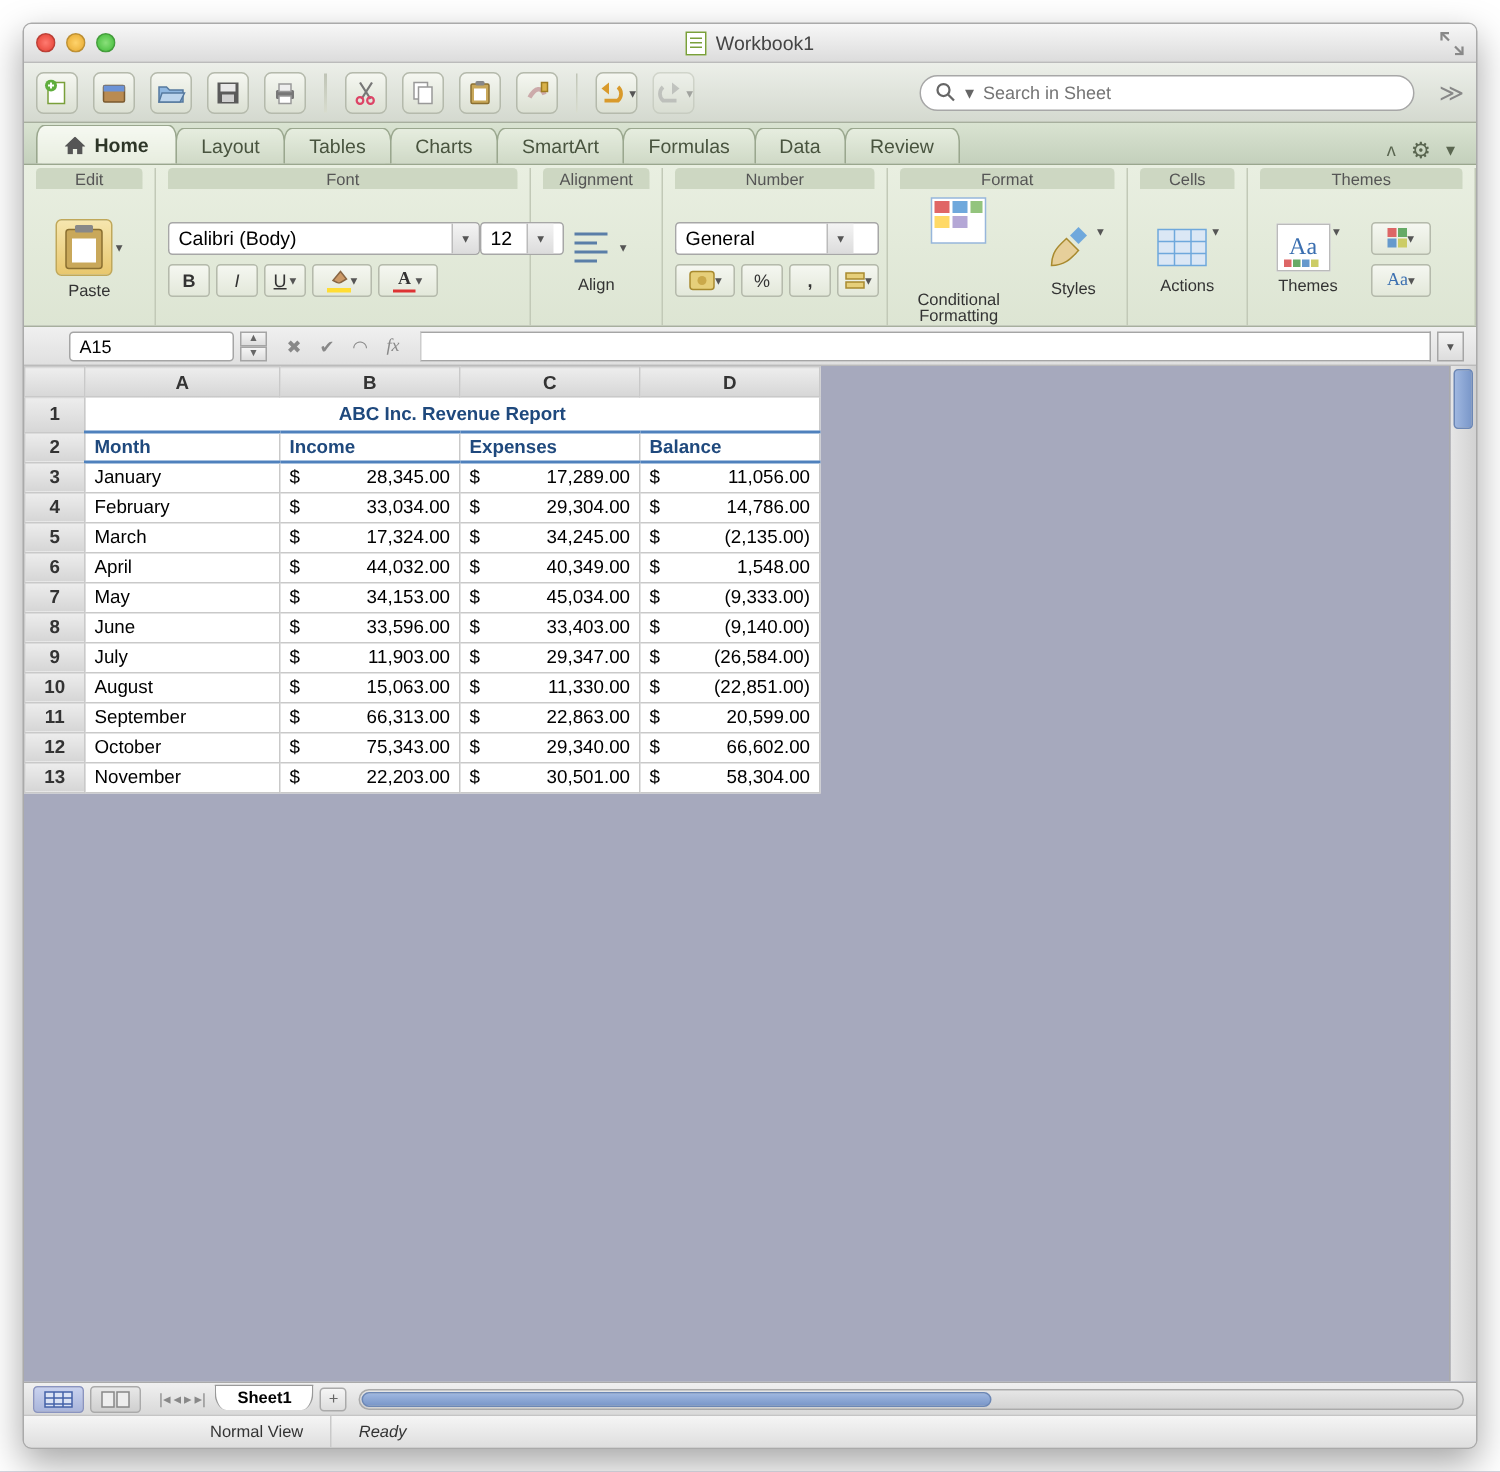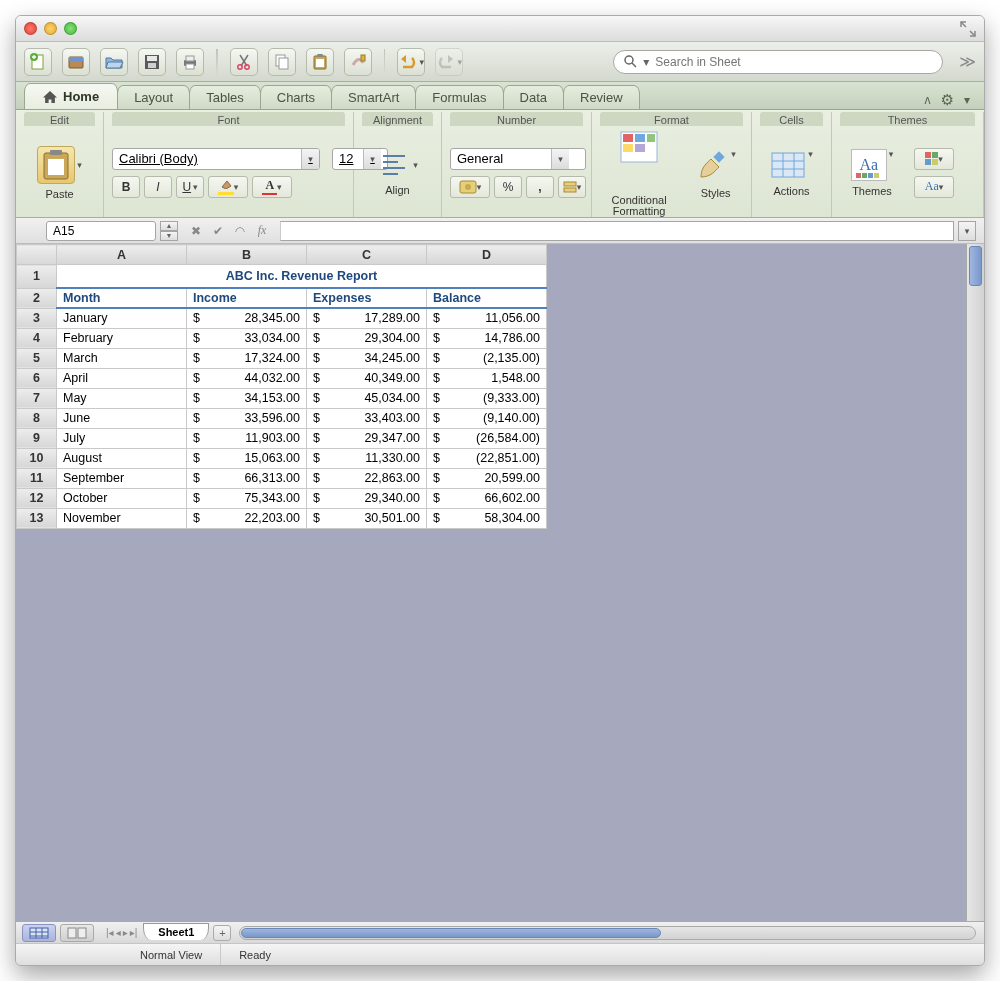--- a/index.html
+++ b/index.html
@@ -95,20 +95,24 @@
 
 <div class="shadow-wrap">
 <div class="window">
 
   <div class="titlebar">
     <div class="traffic">
       <div class="tl-btn tl-close"></div>
       <div class="tl-btn tl-min"></div>
       <div class="tl-btn tl-max"></div>
     </div>
+    <div class="title-center">
+      <span class="doc-icon"></span>
+      <span>Workbook1</span>
+    </div>
     <svg class="fullscreen-arrows" viewBox="0 0 16 16">
           <path d="M1 6V1h5M15 10v5h-5" stroke="#888" stroke-width="1.5" fill="none"></path>
           <path d="M1 1l5 5M15 15l-5-5" stroke="#888" stroke-width="1.5"></path>
         </svg>
   </div>
 
   <div class="qat">
     <div class="qat-btn">
           <svg class="svg-ic" width="18" height="18">
             <rect x="3" y="2" width="11" height="14" fill="#fff" stroke="#7aa03a"></rect>
@@ -227,21 +231,21 @@
               </div>
           <span>Paste</span>
         </div>
       </div>
     </div>
 
     <div class="group" style="width:250px;">
       <div class="group-title">Font</div>
       <div class="group-body">
             <div class="font-controls" style="flex:1;">
-        <div style="display:flex; gap:12px;text-decoration:underline;">
+        <div style="display:flex; gap:0;">
           <div class="combo" style="flex:1;">
                   <input value="Calibri (Body)" style="">
                   <span class="dd">▾</span>
                 </div>
           <div class="combo" style="width:56px;">
                   <input style="width: 30px;" value="12">
                   <span class="dd">▾</span>
                 </div>
         </div>
         <div class="btn-row">
@@ -558,17 +562,17 @@
     <div class="sheet-tab">Sheet1</div>
     <div class="add-sheet">+</div>
     <div class="hscroll-track">
           <div class="hscroll-thumb"></div>
         </div>
   </div>
 
   <div class="status">
     <div style="width:106px;"></div>
     <div class="seg">Normal View</div>
-    <div class="seg" style="border-right:none;">Ready</div>
+    <div class="seg" style="border-right:none;font-style:italic;">Ready</div>
   </div>
 
 </div>
 </div>
 
 </body></html>

